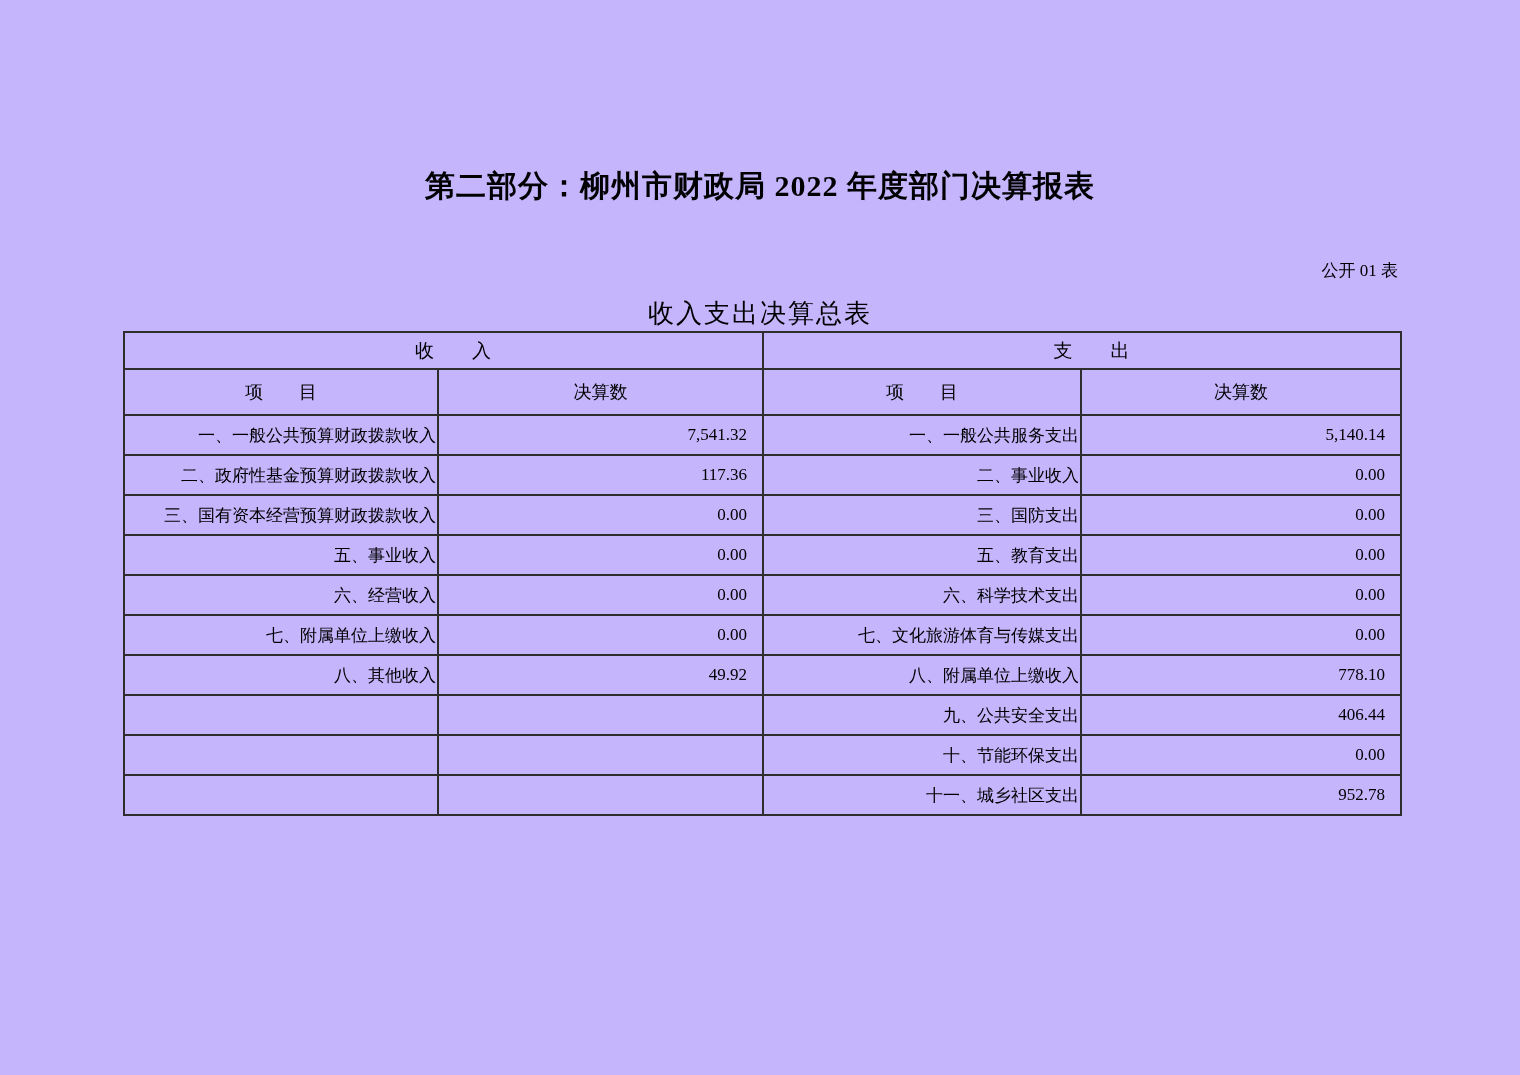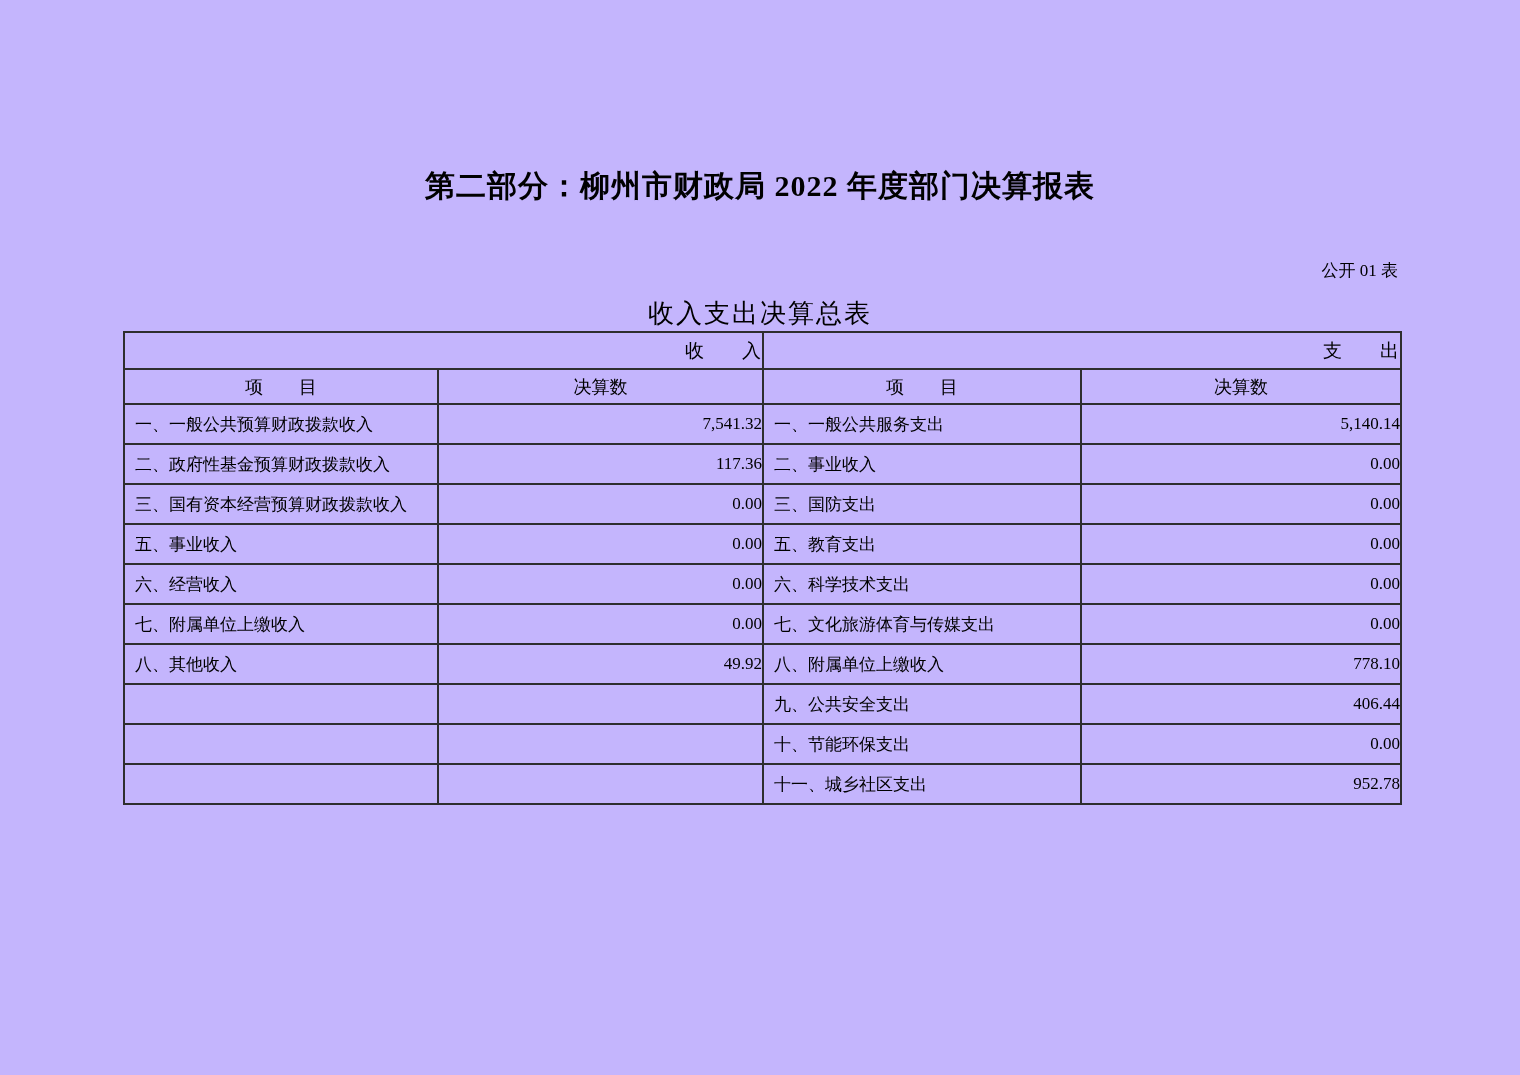--- a/index.html
+++ b/index.html
@@ -34,25 +34,25 @@
   .dept { white-space: pre; }
   .dept-name { margin-left: 28px; }
 
   table.fin {
     border-collapse: collapse;
     margin-left: 123px;
     width: 1277px;
     table-layout: fixed;
   }
   table.fin td { border: 2px solid #2e2e2e; overflow: hidden; }
-  tr.h1 td { height: 37px; text-align: right; font-size: 19px; white-space: pre; padding-left: 20px; }
-  tr.h2 td { height: 35px; text-align: center; font-size: 18px; white-space: pre; }
+  tr.h1 td { height: 37px; text-align: center; font-size: 19px; white-space: pre; padding-left: 20px; }
+  tr.h2 td { height: 46px; text-align: center; font-size: 18px; white-space: pre; }
   tr.dr td { height: 40px; font-size: 17px; }
-  td.item { padding-left: 10px; text-align: left; }
-  td.amt  { padding-right: 0; text-align: right; font-variant-numeric: tabular-nums; }
+  td.item { padding-left: 10px; text-align: right; }
+  td.amt  { padding-right: 15px; text-align: right; font-variant-numeric: tabular-nums; }
 </style>
 </head>
 <body>
 
 <div class="page">
 
   <h1 class="section-title">第二部分：柳州市财政局 2022 年度部门决算报表</h1>
 
   <div class="form-number">公开 01 表</div>
 

